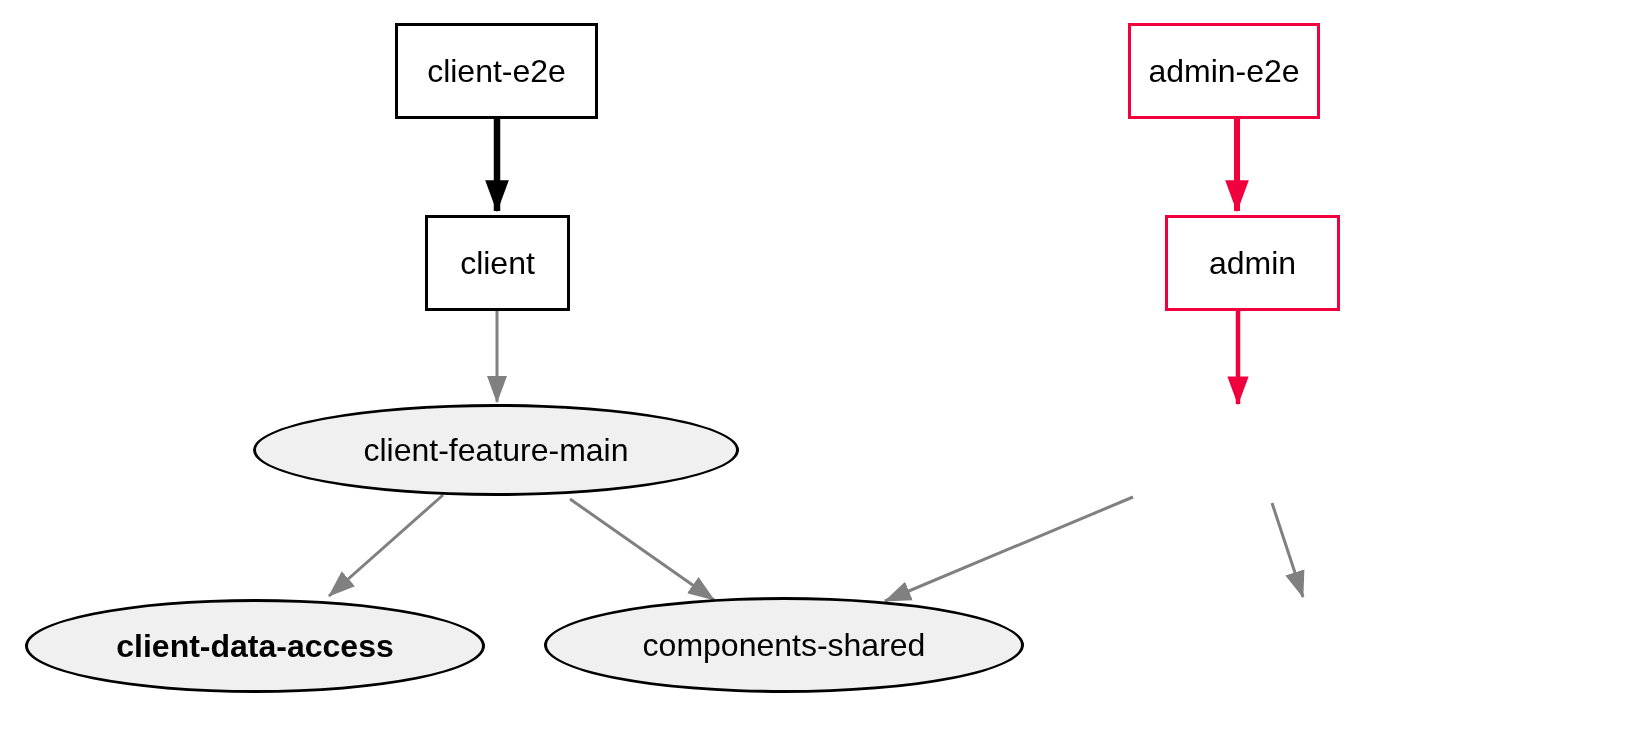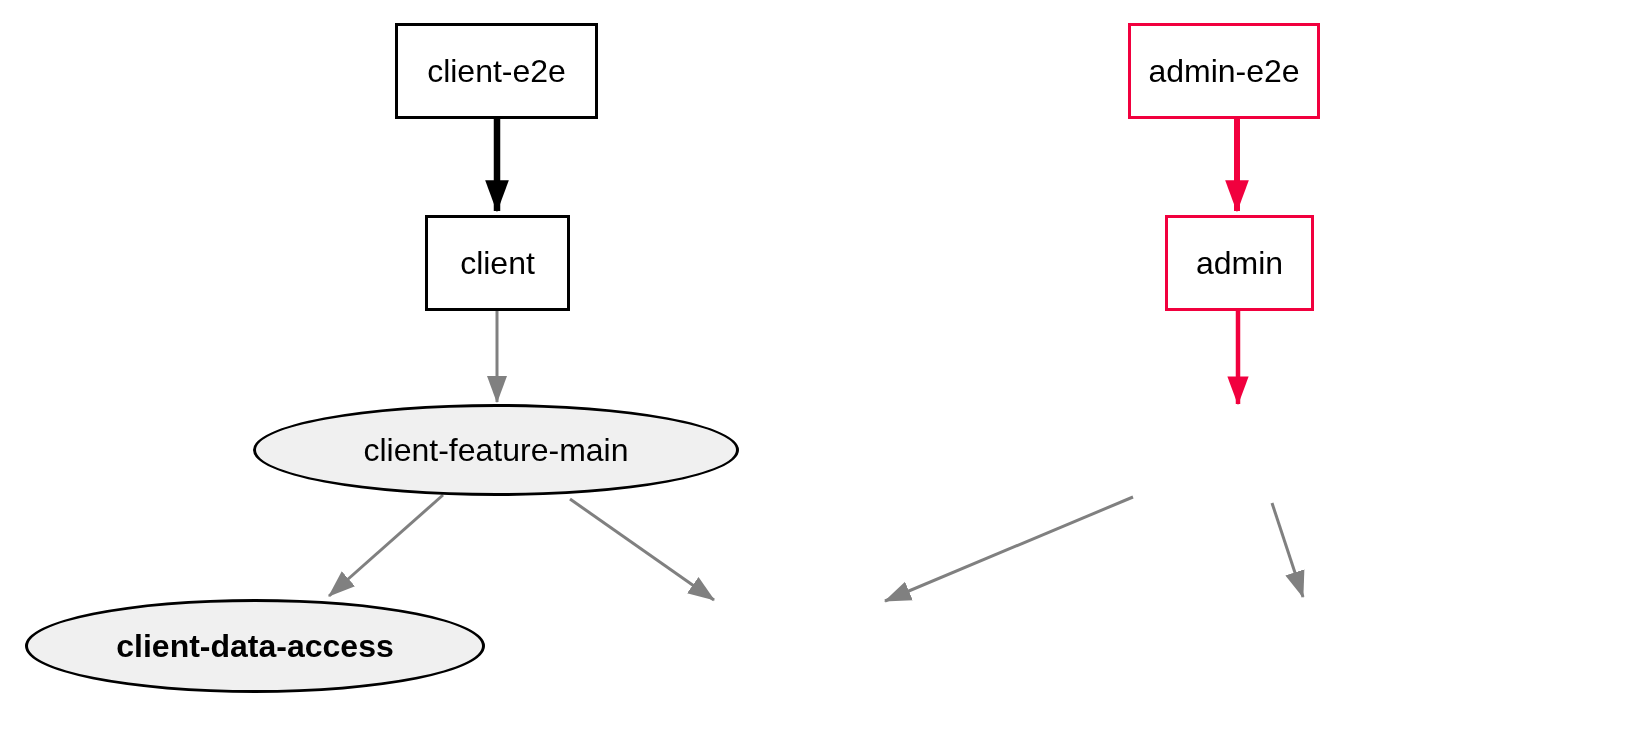--- a/index.html
+++ b/index.html
@@ -75,28 +75,31 @@
   </div>
 
   <div class="node rect" style="left:425px; top:215px; width:145px; height:96px;">
     <span>client</span>
   </div>
 
   <div class="node rect stroke-red" style="left:1128px; top:23px; width:192px; height:96px;">
     <span>admin-e2e</span>
   </div>
 
-  <div class="node rect stroke-red" style="left:1165px; top:215px; width:149px; height:96px;">
+  <div class="node rect stroke-red" style="left:1165px; top:215px; width:175px; height:96px;">
     <span>admin</span>
   </div>
 
   <div class="node ellipse" style="left:253px; top:404px; width:486px; height:92px;">
     <span>client-feature-main</span>
   </div>
 
 
   <div class="node ellipse" style="left:25px; top:599px; width:460px; height:94px;font-weight:bold;">
     <span>client-data-access</span>
   </div>
 
+  <div class="node ellipse" style="left:544px; top:597px; width:480px; height:96px;">
+    <span>components-shared</span>
+  </div>
 
 
 </div>
 
 </body></html>

